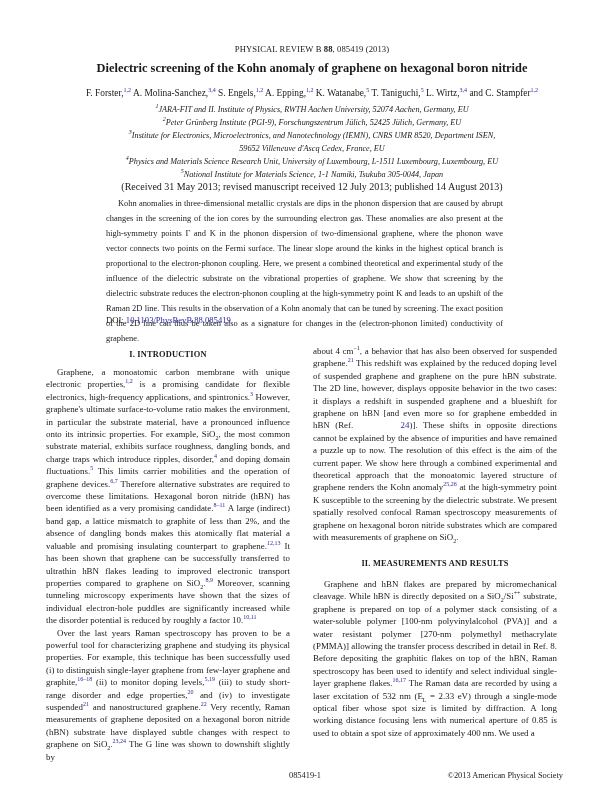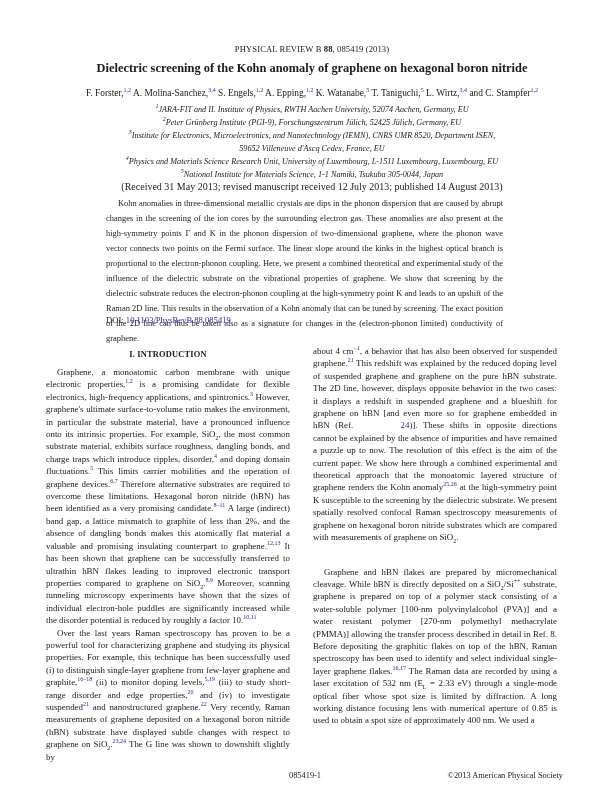--- a/index.html
+++ b/index.html
@@ -79,20 +79,21 @@
 <div class="abs sec-head sec-left">I.  INTRODUCTION</div>
 
 <div class="abs col left-col">
   <p id="lp1"><span>Graphene, a monoatomic carbon membrane with unique electronic properties,</span><sup class="ref">1,2</sup><span> is a promising candidate for flexible electronics, high-frequency applications, and spintronics.</span><sup class="ref">3</sup><span> However, graphene's ultimate surface-to-volume ratio makes the environment, in particular the substrate material, have a pronounced influence onto its intrinsic properties. For example, SiO</span><sub>2</sub><span>, the most common substrate material, exhibits surface roughness, dangling bonds, and charge traps which introduce ripples, disorder,</span><sup class="ref">4</sup><span> and doping domain fluctuations.</span><sup class="ref">5</sup><span> This limits carrier mobilities and the operation of graphene devices.</span><sup class="ref">6,7</sup><span> Therefore alternative substrates are required to overcome these limitations. Hexagonal boron nitride (hBN) has been identified as a very promising candidate.</span><sup class="ref">8–11</sup><span> A large (indirect) band gap, a lattice mismatch to graphite of less than 2%, and the absence of dangling bonds makes this atomically flat material a valuable and promising insulating counterpart to graphene.</span><sup class="ref">12,13</sup><span> It has been shown that graphene can be successfully transferred to ultrathin hBN flakes leading to improved electronic transport properties compared to graphene on SiO</span><sub>2</sub><span>.</span><sup class="ref">8,9</sup><span> Moreover, scanning tunneling microscopy experiments have shown that the sizes of individual electron-hole puddles are significantly increased while the disorder potential is reduced by roughly a factor 10.</span><sup class="ref">10,11</sup></p>
   <p id="lp2"><span>Over the last years Raman spectroscopy has proven to be a powerful tool for characterizing graphene and studying its physical properties. For example, this technique has been successfully used (i) to distinguish single-layer graphene from few-layer graphene and graphite,</span><sup class="ref">16–18</sup><span> (ii) to monitor doping levels,</span><sup class="ref">5,19</sup><span> (iii) to study short-range disorder and edge properties,</span><sup class="ref">20</sup><span> and (iv) to investigate suspended</span><sup class="ref">21</sup><span> and nanostructured graphene.</span><sup class="ref">22</sup><span> Very recently, Raman measurements of graphene deposited on a hexagonal boron nitride (hBN) substrate have displayed subtle changes with respect to graphene on SiO</span><sub>2</sub><span>.</span><sup class="ref">23,24</sup><span> The G line was shown to downshift slightly by</span></p>
 </div>
 
 <div class="abs col right-col">
   <p class="noindent" id="rp1"><span>about 4 cm</span><sup>−1</sup><span>, a behavior that has also been observed for suspended graphene.</span><sup class="ref">21</sup><span> This redshift was explained by the reduced doping level of suspended graphene and graphene on the pure hBN substrate. The 2D line, however, displays opposite behavior in the two cases: it displays a redshift in suspended graphene and a blueshift for graphene on hBN [and even more so for graphene embedded in hBN (Ref. </span><span class="link">24</span><span>)]. These shifts in opposite directions cannot be explained by the absence of impurities and have remained a puzzle up to now. The resolution of this effect is the aim of the current paper. We show here through a combined experimental and theoretical approach that the monoatomic layered structure of graphene renders the Kohn anomaly</span><sup class="ref">25,26</sup><span> at the high-symmetry point K susceptible to the screening by the dielectric substrate. We present spatially resolved confocal Raman spectroscopy measurements of graphene on hexagonal boron nitride substrates which are compared with measurements of graphene on SiO</span><sub>2</sub><span>.</span></p>
   <div style="height:14px"></div>
+  <div class="sec-head">II.  MEASUREMENTS AND RESULTS</div>
   <div style="height:5px"></div>
   <div style="height:3px"></div>
   <p id="rp2"><span>Graphene and hBN flakes are prepared by micromechanical cleavage. While hBN is directly deposited on a SiO</span><sub>2</sub><span>/Si</span><sup>++</sup><span> substrate, graphene is prepared on top of a polymer stack consisting of a water-soluble polymer [100-nm polyvinylalcohol (PVA)] and a water resistant polymer [270-nm polymethyl methacrylate (PMMA)] allowing the transfer process described in detail in Ref. 8. Before depositing the graphitic flakes on top of the hBN, Raman spectroscopy has been used to identify and select individual single-layer graphene flakes.</span><sup class="ref">16,17</sup><span> The Raman data are recorded by using a laser excitation of 532 nm (E</span><sub>L</sub><span> = 2.33 eV) through a single-mode optical fiber whose spot size is limited by diffraction. A long working distance focusing lens with numerical aperture of 0.85 is used to obtain a spot size of approximately 400 nm. We used a</span></p>
 </div>
 
 <div class="abs footer l">1098-0121/2013/88(8)/085419(7)</div>
 <div class="abs footer c">085419-1</div>
 <div class="abs footer r">©2013 American Physical Society</div>
 
 </body></html>

